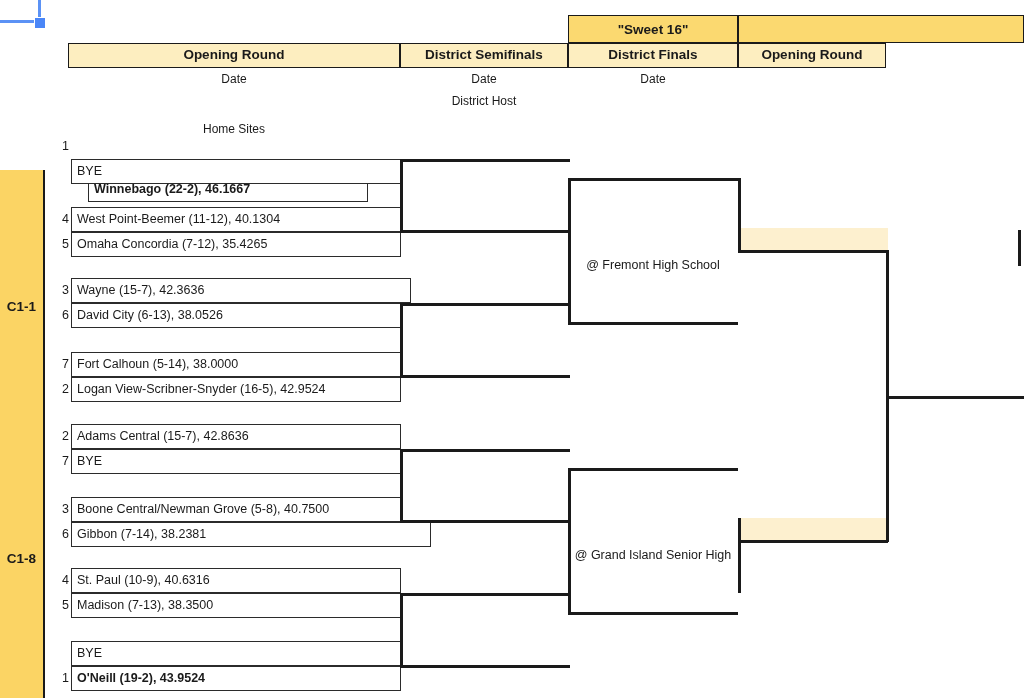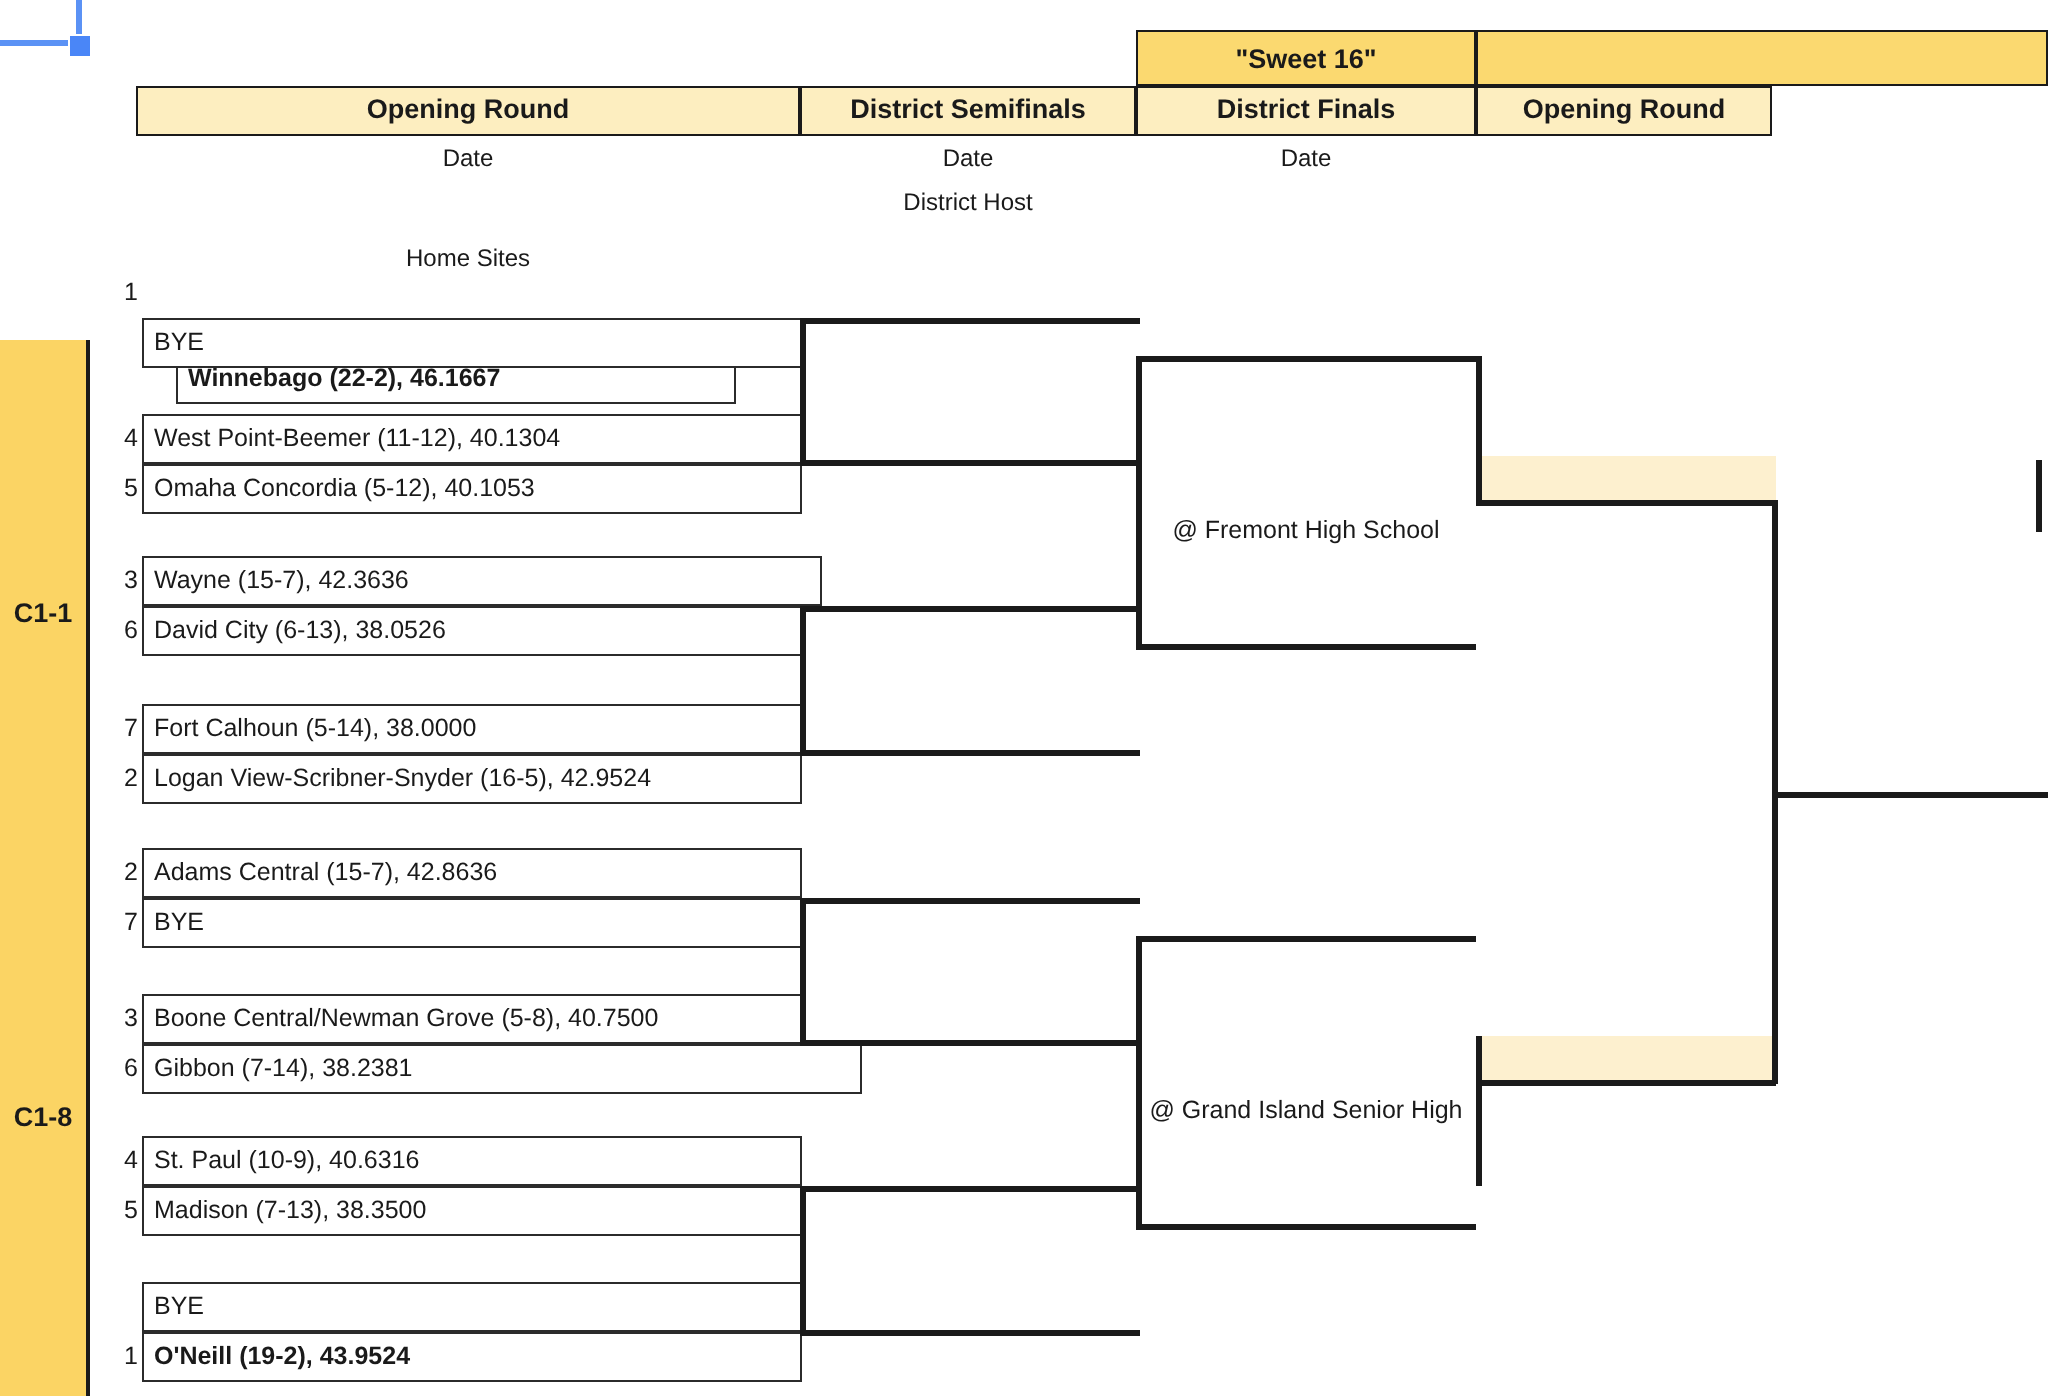--- a/index.html
+++ b/index.html
@@ -157,21 +157,21 @@
   <div class="dist-label" style="left:0px; top:418px; width:45px; height:280px;">C1-8</div>
 
   <div class="seed" style="left:55px; top:134px;">1</div>
   <div class="team-box bold" style="left:88px; top:134px; width:280px; height:25px;margin-top:43px;">Winnebago (22-2), 46.1667</div>
   <div class="seed" style="left:55px; top:159px;"></div>
   <div class="team-box" style="left:71px; top:159px; width:330px; height:25px;">BYE</div>
 
   <div class="seed" style="left:55px; top:207px;">4</div>
   <div class="team-box" style="left:71px; top:207px; width:330px; height:25px;">West Point-Beemer (11-12), 40.1304</div>
   <div class="seed" style="left:55px; top:232px;">5</div>
-  <div class="team-box" style="left:71px; top:232px; width:330px; height:25px;">Omaha Concordia (5-12), 40.1053</div>
+  <div class="team-box" style="left:71px; top:232px; width:330px; height:25px;">Omaha Concordia (7-12), 35.4265</div>
 
   <div class="seed" style="left:55px; top:278px;">3</div>
   <div class="team-box" style="left:71px; top:278px; width:340px; height:25px;">Wayne (15-7), 42.3636</div>
   <div class="seed" style="left:55px; top:303px;">6</div>
   <div class="team-box" style="left:71px; top:303px; width:330px; height:25px;">David City (6-13), 38.0526</div>
 
   <div class="seed" style="left:55px; top:352px;">7</div>
   <div class="team-box" style="left:71px; top:352px; width:330px; height:25px;">Fort Calhoun (5-14), 38.0000</div>
   <div class="seed" style="left:55px; top:377px;">2</div>
   <div class="team-box" style="left:71px; top:377px; width:330px; height:25px;">Logan View-Scribner-Snyder (16-5), 42.9524</div>

